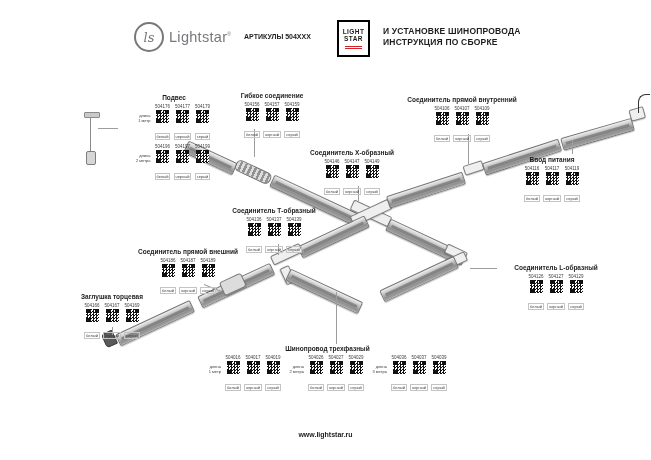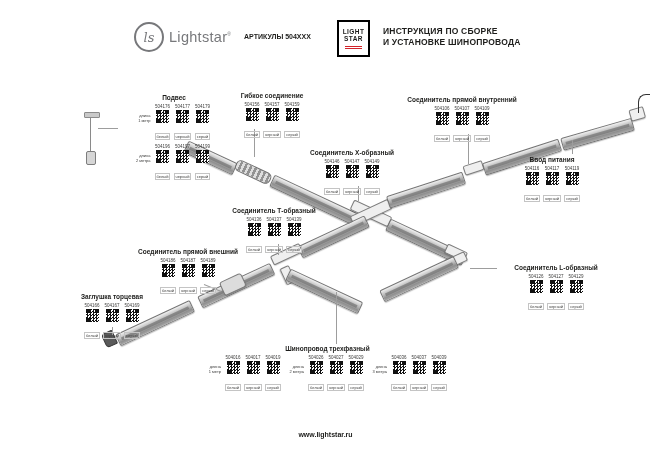--- a/index.html
+++ b/index.html
@@ -64,22 +64,22 @@
     <div class="logo-circle">ls</div>
     <div class="brand"><span>Lightstar</span><sup>®</sup></div>
   </div>
   <div class="articles">АРТИКУЛЫ 504XXX</div>
   <div class="logobox">
     <div class="lbline">LIGHT</div>
     <div class="lbline">STAR</div>
     <div class="lbred"></div>
   </div>
   <div class="h-title">
+    <div>И УСТАНОВКЕ ШИНОПРОВОДА</div>
     <div>ИНСТРУКЦИЯ ПО СБОРКЕ</div>
-    <div>И УСТАНОВКЕ ШИНОПРОВОДА</div>
   </div>
 
   <div>
     <div style="position:absolute;left:84px;top:112px;width:14px;height:4px;background:#c9c9c9;border:1px solid #8a8a8a;border-radius:1px;"></div>
     <div style="position:absolute;left:90px;top:117px;width:1px;height:35px;background:#8a8a8a;"></div>
     <div style="position:absolute;left:86px;top:151px;width:8px;height:12px;background:#d6d6d6;border:1px solid #7d7d7d;border-radius:2px;"></div>
   </div>
 
   <div class="track" style="left:186px;top:140px;width:52px;transform:rotate(25deg);"></div>
   <div class="flex-tube" style="left:236px;top:158px;width:36px;transform:rotate(25deg);"></div>

